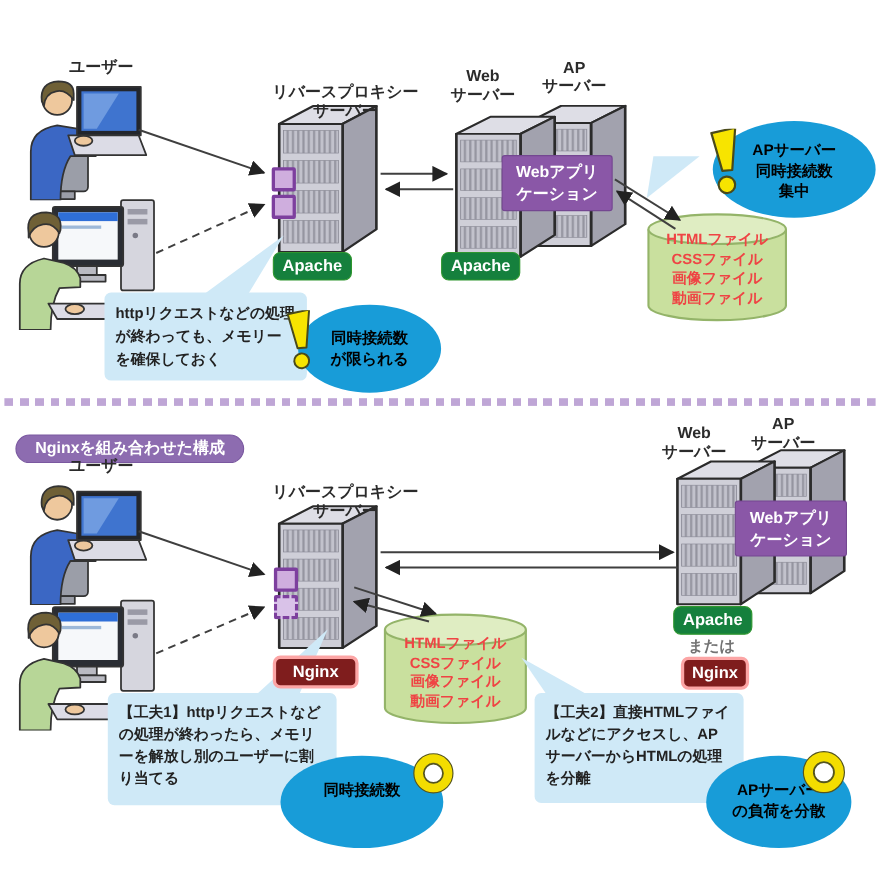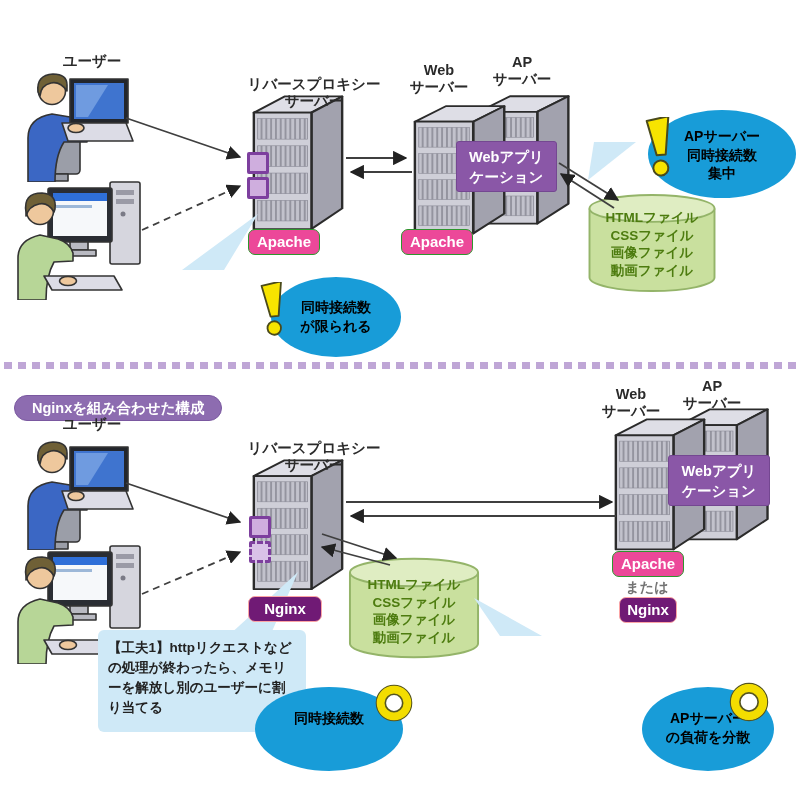--- a/index.html
+++ b/index.html
@@ -3,29 +3,29 @@
 <meta charset="utf-8">
 <style>
   html,body{margin:0;padding:0;background:#fff;}
   .canvas{position:relative;width:800px;height:790px;background:#ffffff;overflow:hidden;
           font-family:"Liberation Sans","DejaVu Sans",sans-serif;color:#2b2b2b;}
   .abs{position:absolute;}.z2{z-index:2}.z3{z-index:3}.z4{z-index:4}.z5{z-index:5}.z6{z-index:6}
   .hdr{background:#8d6cb0;border:1px solid #7a58a0;border-radius:14px;color:#fff;
        font-weight:bold;font-size:14.5px;line-height:24px;padding:0 17px;white-space:nowrap;}
   .lbl{font-weight:bold;color:#2b2b2b;text-align:center;font-size:14.5px;line-height:17px;white-space:nowrap;}
   .badge{border-radius:7px;color:#fff;font-weight:bold;font-size:15px;text-align:center;line-height:24px;}
-  .badge.green{background:#ec4899;border:1px solid #2e962e;}
-  .badge.pink{background:#701a75;border:1px solid #fca5a5;}
+  .badge.green{background:#15803d;border:1px solid #2e962e;}
+  .badge.pink{background:#7f1d1d;border:3px solid #fca5a5;}
   .webapp{background:#8a57a7;border:1px solid #744791;border-radius:3px;color:#fff;
           font-weight:bold;font-size:14.5px;text-align:center;line-height:20px;padding-top:5px;box-sizing:border-box;}
   .note{background:#cfe9f7;border-radius:6px;color:#222;font-weight:bold;font-size:13.5px;
         line-height:20px;padding:8px 10px;box-sizing:border-box;}
   .alert{background:#189cd8;border-radius:50%;color:#000000;font-weight:bold;font-size:14px;text-align:center;box-sizing:border-box;}
   .alert div{line-height:18.5px;}
-  .cyltext{text-align:center;font-weight:bold;font-size:13.5px;line-height:17.5px;color:#4d7c0f;}
+  .cyltext{text-align:center;font-weight:bold;font-size:13.5px;line-height:17.5px;color:#ef4444;}
   .psq{width:22px;height:22px;background:#cfaede;border:3px solid #7d3f9e;border-radius:2px;box-sizing:border-box;}
   .psq.dashed{border-style:dashed;background:#d9c2e8;}
   .divider{background:repeating-linear-gradient(90deg,#bfa6d6 0 8px,transparent 8px 14px);height:7px;}
   .or{font-weight:bold;font-size:14px;text-align:center;color:#737373;line-height:20px;}
 </style>
 </head>
 <body>
 
 <div class="canvas">
 
@@ -189,20 +189,21 @@
       <use href="#g-bang"></use>
     </svg>
 
   <div class="abs z5 cyltext" style="left:585px;top:209px;width:134px">
     <div>HTMLファイル</div>
     <div>CSSファイル</div>
     <div>画像ファイル</div>
     <div>動画ファイル</div>
   </div>
 
+  <div class="abs z5 note" style="left:95px;top:266px;width:184px;height:80px;line-height:21px">httpリクエストなどの処理が終わっても、メモリーを確保しておく</div>
 
   <div class="abs z5 alert" style="left:271px;top:277px;width:130px;height:80px;padding-top:21px">
     <div>同時接続数</div>
     <div>が限られる</div>
   </div>
   <svg class="abs z6" style="left:260px;top:282px" width="27" height="56" viewBox="0 0 30 62">
       <use href="#g-bang"></use>
     </svg>
 
   <div class="abs z5 divider" style="left:4px;top:362px;width:792px"></div>
@@ -246,20 +247,21 @@
 
   <div class="abs z5 note" style="left:98px;top:630px;width:208px;height:102px">【工夫1】httpリクエストなどの処理が終わったら、メモリーを解放し別のユーザーに割り当てる</div>
 
   <div class="abs z5 alert" style="left:255px;top:687px;width:148px;height:84px;padding-top:22px">
     <div>同時接続数</div>
   </div>
   <svg class="abs z6" style="left:374px;top:683px" width="40" height="40" viewBox="0 0 40 40">
       <use href="#g-ring"></use>
     </svg>
 
+  <div class="abs z5 note" style="left:486px;top:630px;width:190px;height:100px">【工夫2】直接HTMLファイルなどにアクセスし、APサーバーからHTMLの処理を分離</div>
 
   <div class="abs z5 alert" style="left:642px;top:687px;width:132px;height:84px;padding-top:22px">
     <div>APサーバー</div>
     <div>の負荷を分散</div>
   </div>
   <svg class="abs z6" style="left:728px;top:681px" width="42" height="42" viewBox="0 0 40 40">
       <use href="#g-ring"></use>
     </svg>
 
 </div>

